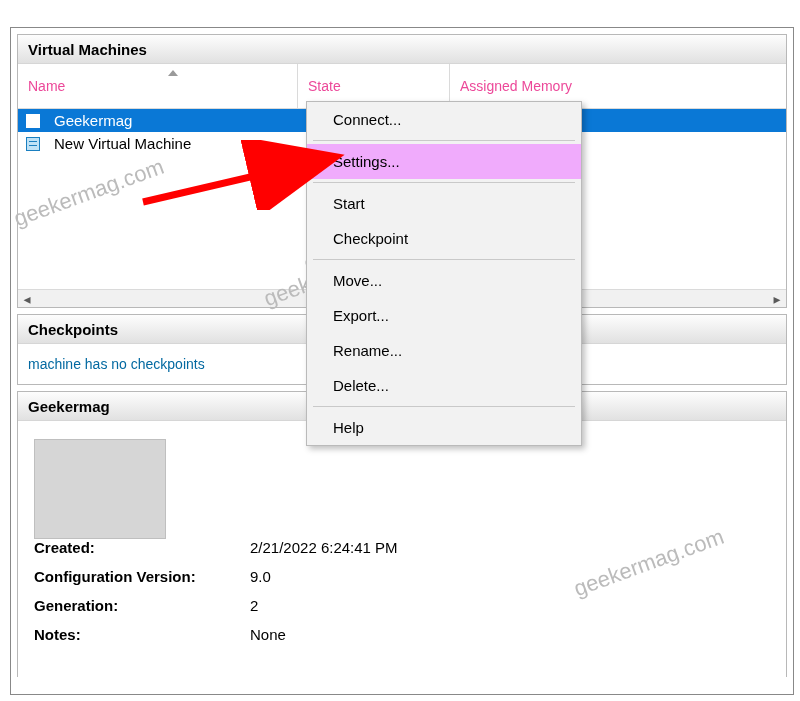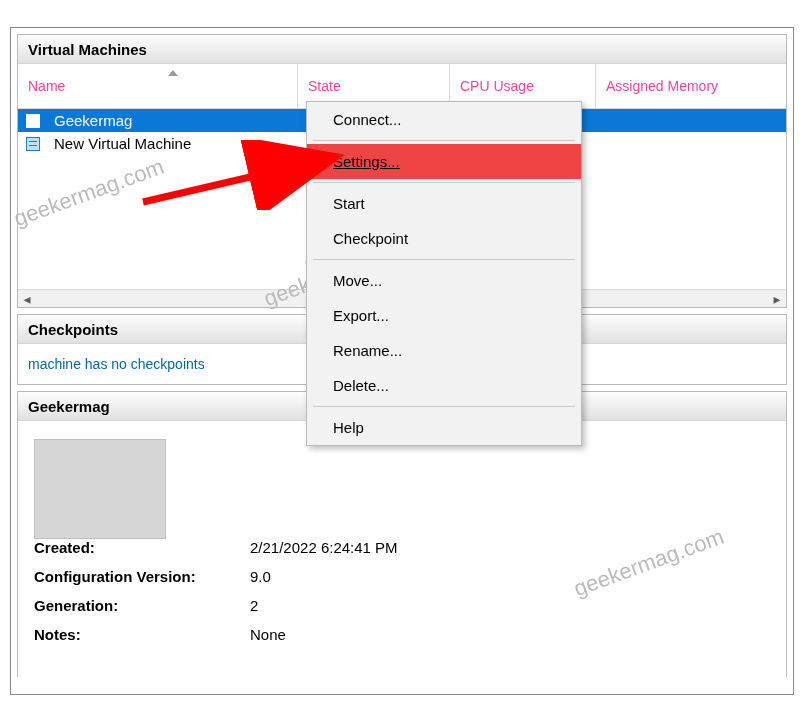--- a/index.html
+++ b/index.html
@@ -121,21 +121,21 @@
       background: #f2f2f2;
       border: 1px solid #bababa;
       box-shadow: 3px 3px 6px rgba(0,0,0,.25);
       z-index: 50;
     }
     .ctx-item {
       padding: 9px 26px;
       font-size: 15px;
       cursor: default;
     }
-    .ctx-item.hover { background: #ef4444; text-decoration: underline; }
+    .ctx-item.hover { background: #f0abfc; }
     .ctx-sep { height: 1px; background: #c9c9c9; margin: 3px 6px; }
     
     .arrow-anno {
       position: absolute;
       left: 135px; top: 140px;
       width: 230px; height: 70px;
       z-index: 60;
       pointer-events: none;
     }
     
@@ -157,21 +157,20 @@
 
   <div class="panel">
     <div class="panel-header">Virtual Machines</div>
     <div class="vm-body">
       <div class="col-header">
         <div class="cell col-name">
           <span>Name</span>
           <span class="sort-caret"></span>
         </div>
         <div class="cell col-state">State</div>
-        <div class="cell col-cpu">CPU Usage</div>
         <div class="cell col-mem">Assigned Memory</div>
       </div>
       <div class="vm-rows">
         <div class="vm-row selected">
           <span class="vm-icon">
               <span class="vm-box"></span>
             </span>
           <span class="vm-label">Geekermag</span>
         </div>
         <div class="vm-row">

